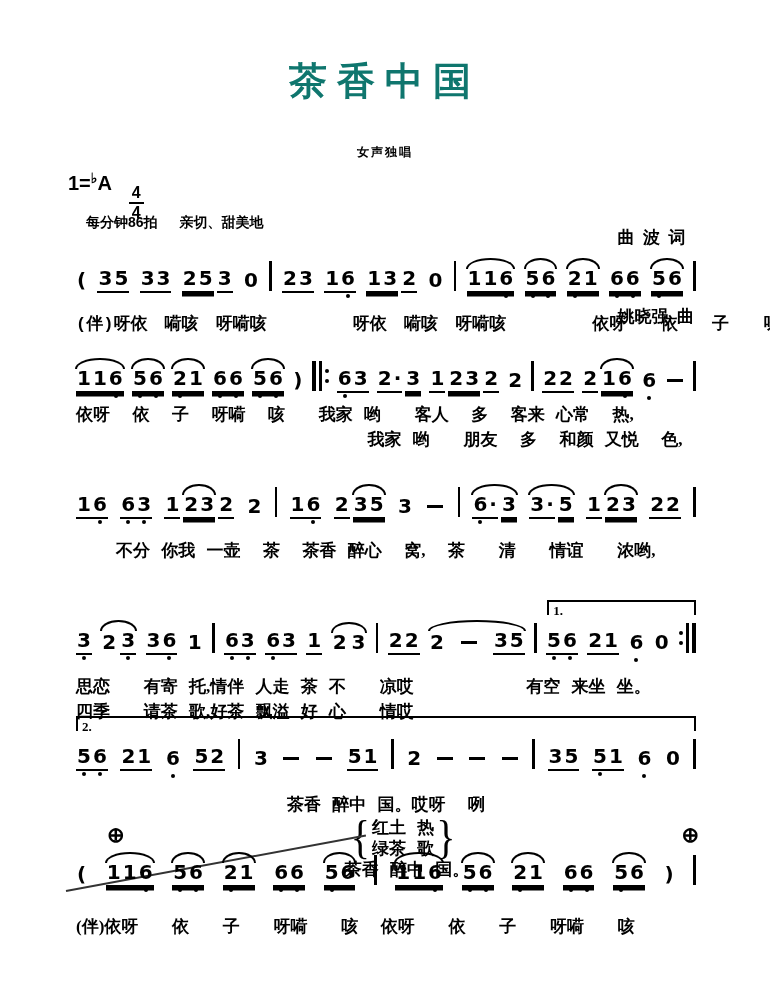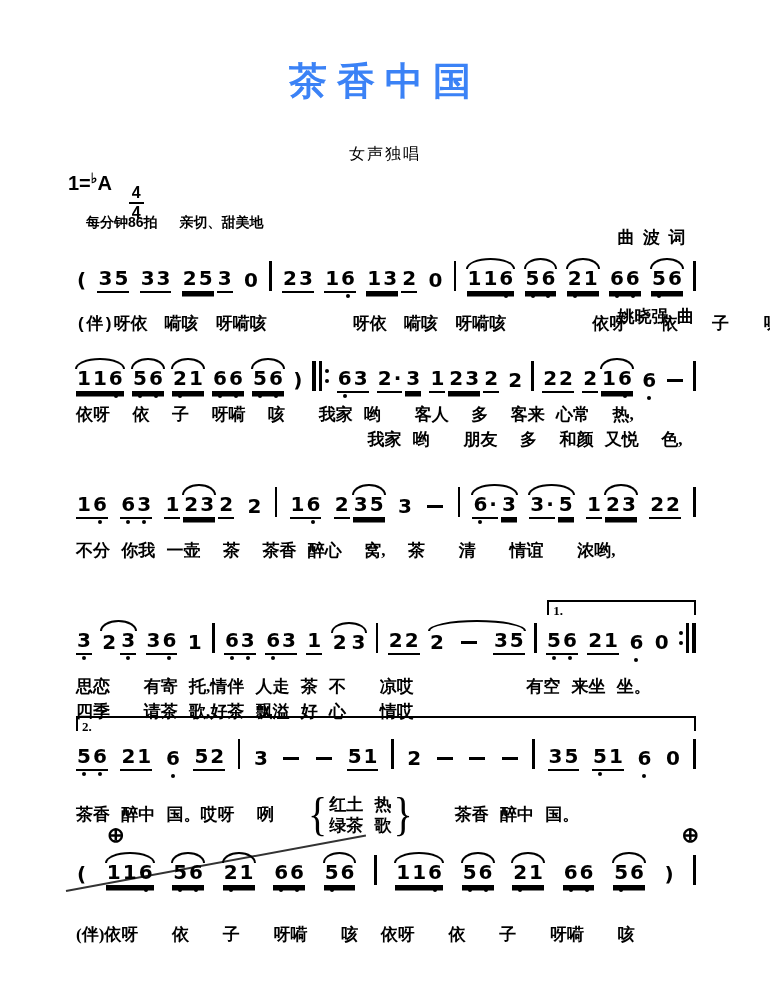--- a/index.html
+++ b/index.html
@@ -2,21 +2,21 @@
 <html><head>
 <meta charset="utf-8">
 <style>
   html,body{margin:0;padding:0;background:#fff;}
   .page{position:relative;width:770px;height:984px;background:#fff;overflow:hidden;
         font-family:"Liberation Sans",sans-serif;color:#000;}
   
   .title{position:absolute;top:56px;left:0;right:0;margin:0;text-align:center;
          font-size:38px;font-weight:900;letter-spacing:10px;}
   .subtitle{position:absolute;top:144px;left:0;right:0;text-align:center;
-            font-size:16px;font-weight:400;letter-spacing:2px;}
+            font-size:12px;font-weight:700;letter-spacing:2px;}
   .keysig{position:absolute;top:170px;left:68px;font-size:20px;font-weight:700;}
   .keysig .flat{font-size:14px;vertical-align:7px;}
   .frac{display:inline-flex;flex-direction:column;line-height:1.02;font-size:16px;
         margin-left:12px;vertical-align:-8px;text-align:center;}
   .frac b:first-child{border-bottom:2px solid #000;padding:0 3px 1px;}
   .frac b.btm{padding:1px 3px 0;}
   .tempo{position:absolute;top:214px;left:86px;font-size:14px;font-weight:700;}
   .tempo .expr{margin-left:22px;}
   .credits{position:absolute;top:172px;right:76px;font-size:17px;font-weight:700;
            line-height:1.55;white-space:pre;font-family:"Liberation Serif",serif;}
@@ -56,21 +56,21 @@
   .lyricrow.seg{display:flex;align-items:center;white-space:pre;}
   .brace{font-size:40px;font-weight:400;transform:scaleY(1.15);line-height:1;}
   .brace-col{display:flex;flex-direction:column;line-height:1.25;margin:0 2px;text-align:center;}
   .bseg2{margin-left:42px;}
   .bgrp{display:flex;align-items:center;margin-left:34px;}
 </style>
 </head>
 <body>
 
 <div class="page">
-  <h1 class="title" style="color: #3b82f6;">茶香中国</h1>
+  <h1 class="title" style="color: #0f766e;">茶香中国</h1>
   <div class="subtitle">女声独唱</div>
   <div class="keysig">
     <span>1=</span><span class="flat">♭</span><span>A</span>
     <span class="frac">
         <b>4</b>
         <b class="btm">4</b>
       </span>
   </div>
   <div class="tempo">
     <span>每分钟86拍</span><span class="expr">亲切、甜美地</span>
@@ -387,21 +387,21 @@
           <span class="cluster">
             <span class="part u1">
               <span class="ch">2</span>
               <span class="ch">2</span>
             </span>
           </span>
           <span class="barwrap">
             <span class="barline"></span>
           </span>
         </div>
-        <div class="lyricrow" style="margin-top: 10px;">不分 你我 一壶  茶  茶香 醉心  窝,  茶   清   情谊   浓哟,</div>
+        <div class="lyricrow" style="margin-top: 10px; margin-left: 40px;">不分 你我 一壶  茶  茶香 醉心  窝,  茶   清   情谊   浓哟,</div>
       </div>
       <div class="line-block" style="top: 600px;">
         <div class="volta" style="left: 76%; right: 0px;">
           <span class="volta-label">1.</span>
         </div>
         <div class="noterow" style="margin-top: 18px;">
           <span class="cluster">
             <span class="part u1">
               <span class="ch ld">3</span>
             </span>
@@ -608,21 +608,21 @@
           </span>
           <span class="cluster">
             <span class="part u0">
               <span class="ch">0</span>
             </span>
           </span>
           <span class="barwrap">
             <span class="barline"></span>
           </span>
         </div>
-        <div class="lyricrow seg" style="margin-top: 12px;"><span>茶香 醉中 国。哎呀  咧</span><span class="bgrp"><span class="brace">{</span><span class="brace-col"><span>红土 热</span><span>绿茶 歌</span></span><span class="brace">}</span></span><span class="bseg2">茶香 醉中 国。</span></div>
+        <div class="lyricrow seg" style="margin-top: 12px; flex-direction: column;"><span>茶香 醉中 国。哎呀  咧</span><span class="bgrp"><span class="brace">{</span><span class="brace-col"><span>红土 热</span><span>绿茶 歌</span></span><span class="brace">}</span></span><span class="bseg2">茶香 醉中 国。</span></div>
       </div>
       <div class="line-block" style="top: 830px;">
         <span class="coda" style="left: 5%;">⊕</span>
         <span class="coda" style="right: -3px;">⊕</span>
         <div class="slash"></div>
         <div class="noterow" style="margin-top: 20px;">
           <span class="cluster">
             <span class="part u0">
               <span class="ch">(</span>
             </span>
@@ -694,16 +694,16 @@
           </span>
           <span class="cluster">
             <span class="part u0">
               <span class="ch">)</span>
             </span>
           </span>
           <span class="barwrap">
             <span class="barline"></span>
           </span>
         </div>
-        <div class="lyricrow" style="margin-top: 26px;">(伴)依呀   依   子   呀嗬   咳  依呀   依   子   呀嗬   咳</div>
+        <div class="lyricrow" style="margin-top: 18px;">(伴)依呀   依   子   呀嗬   咳  依呀   依   子   呀嗬   咳</div>
       </div>
     </div>
 </div>
 
 </body></html>

